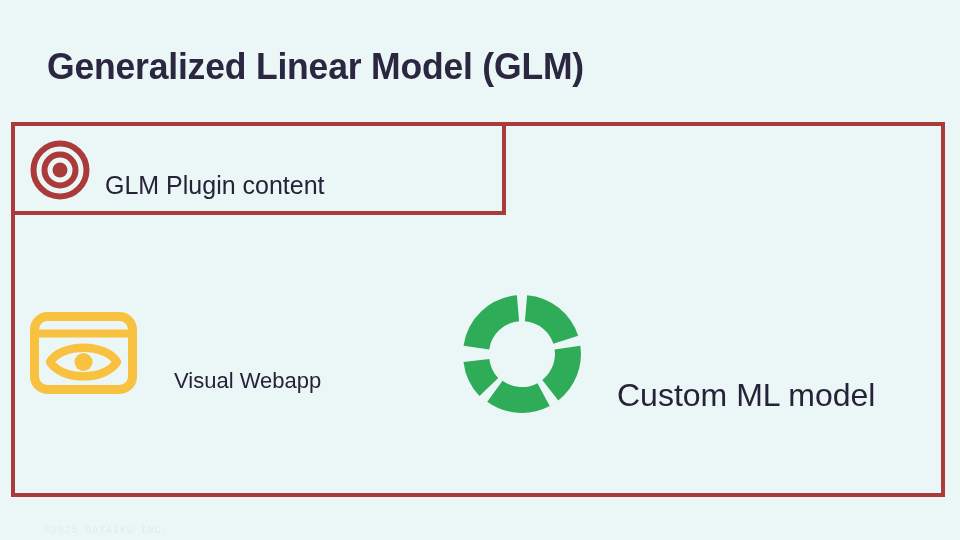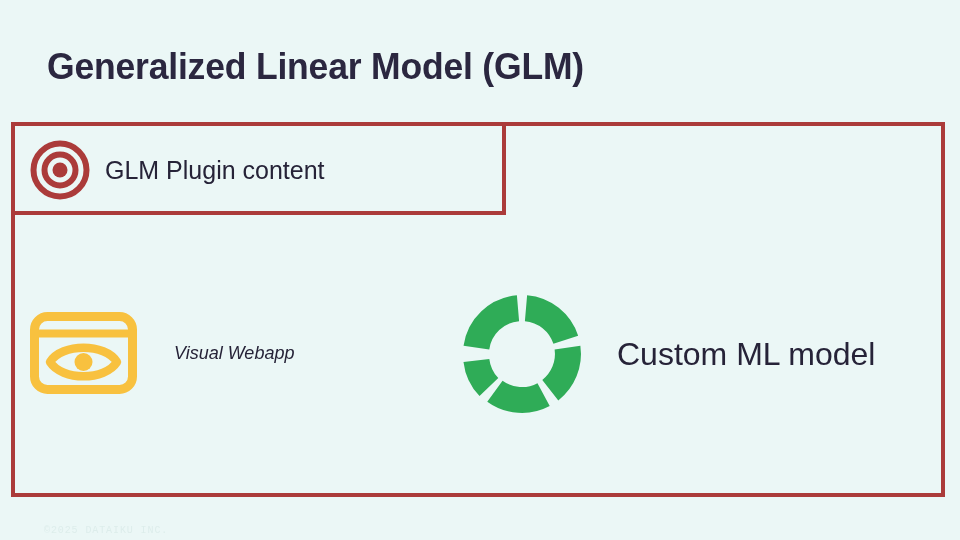--- a/index.html
+++ b/index.html
@@ -60,21 +60,21 @@
     height: 93px;
     border: 4px solid #AB3B3A;
     box-sizing: border-box;
     background: transparent;
   }
 
   
   .row-item {
     position: absolute;
     display: flex;
-    align-items: center;
+    align-items: flex-end;
   }
 
   #plugin-row {
     left: 30px;
     top: 128px;
     height: 60px;
   }
   #webapp-row {
     left: 30px;
     top: 300px;
@@ -88,23 +88,22 @@
 
   .item-label {
     color: #262338;
     white-space: nowrap;
   }
   #plugin-label {
     font-size: 25px;
     margin-left: 15px;
   }
   #webapp-label {
-    font-size: 18px;
+    font-size: 22px;
     margin-left: 37px;
-    font-style: italic;
   }
   #mlmodel-label {
     font-size: 32px;
     margin-left: 30px;
   }
 
   
   .icon-box {
     display: block;
     line-height: 0;

